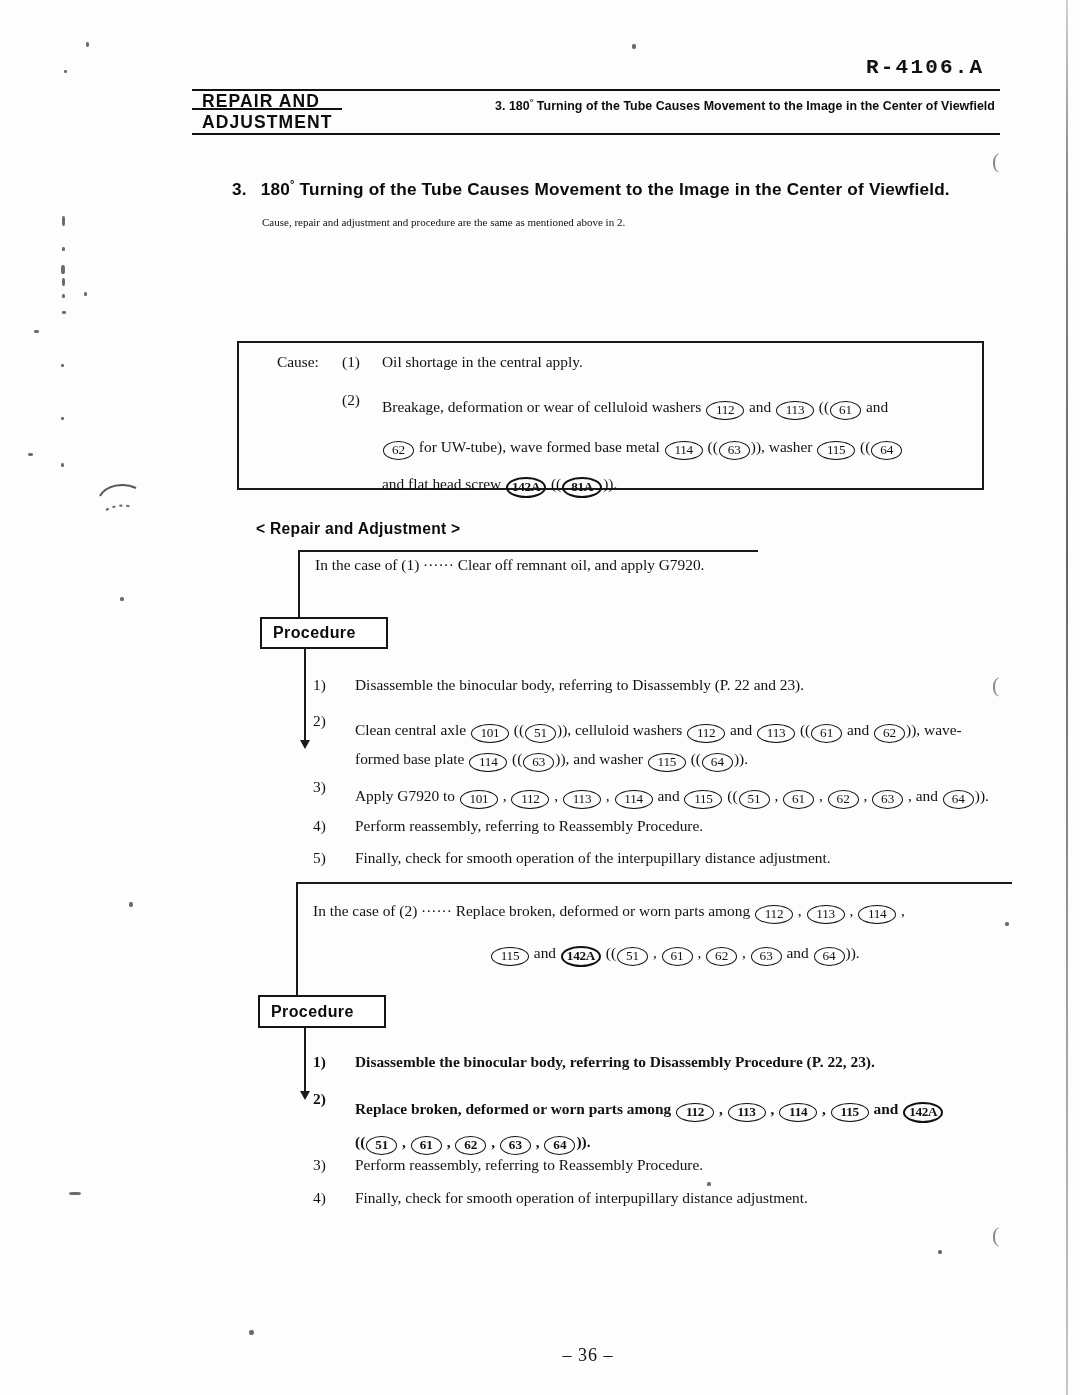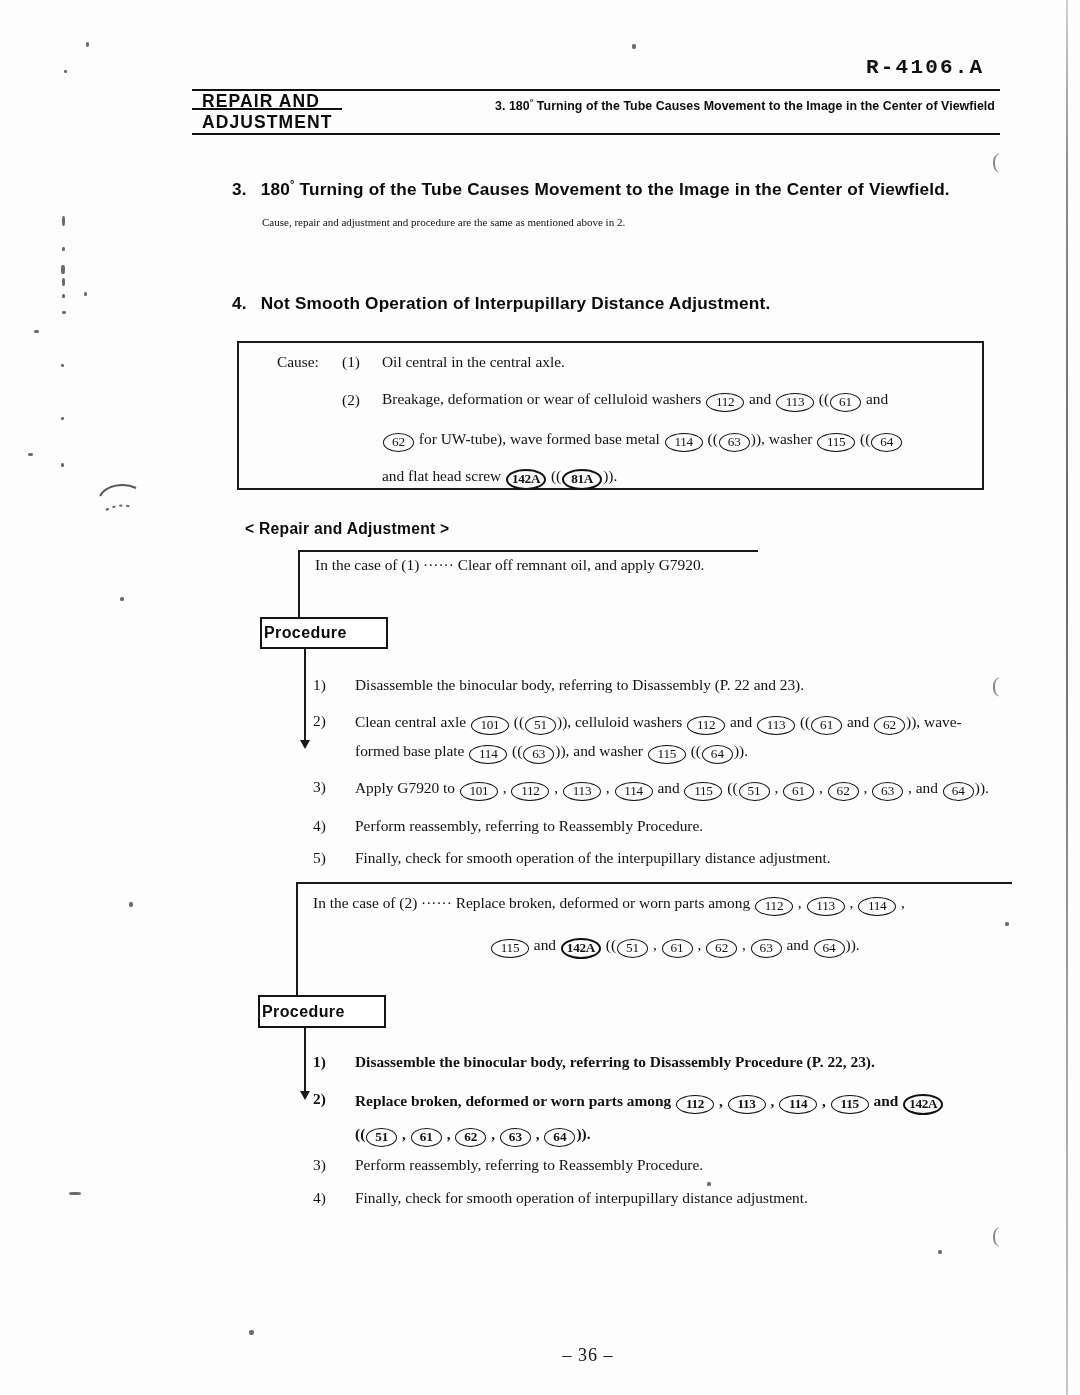--- a/index.html
+++ b/index.html
@@ -115,21 +115,21 @@
   .pn {
     display: inline-block;
     border: 1.6px solid #111;
     border-radius: 50%;
     padding: 0px 4px 1px 4px;
     font-size: 13.2px;
     line-height: 16px;
     min-width: 21px;
     text-align: center;
     vertical-align: -2px;
-    margin: 4px 1px;
+    margin: 12px 1px;
     font-family: "Liberation Serif", serif;
   }
   .pn.wide { padding: 0px 3px 1px 3px; min-width: 30px; letter-spacing: -0.3px; }
   .pn.bold { border-width: 2.4px; font-weight: 700; }
 
   
   .ra-label {
     position: absolute;
     font-family: "Liberation Sans", sans-serif;
     font-weight: 700;
@@ -157,21 +157,21 @@
     color: #111;
     white-space: nowrap;
   }
 
   
   .proc-box {
     position: absolute;
     border: 2.5px solid #151515;
     display: flex;
     align-items: center;
-    padding-left: 2px;
+    padding-left: 11px;
     box-sizing: border-box;
     font-family: "Liberation Sans", sans-serif;
     font-weight: 700;
     font-size: 16px;
     letter-spacing: 0.4px;
     color: #0b0b0b;
     background: #fff;
   }
 
   
@@ -272,37 +272,34 @@
       <span>3. 180</span><span class="deg">°</span><span> Turning of the Tube Causes Movement to the Image in the Center of Viewfield</span>
     </div>
   </div>
 
   <div class="sec-head" style="left:232px;top:178px;">
     <span class="num">3.</span><span>180</span><sup>°</sup><span class="light"> Turning of the Tube Causes Movement to the Image in the Center of Viewfield.</span>
   </div>
 
   <div class="body-text" style="left:262px;top:216px;">Cause, repair and adjustment and procedure are the same as mentioned above in 2.</div>
 
-  <div class="sec-head" style="left:232px;top:293px;">
-    <span class="num">4.</span><span class="light">Not Smooth Operation of Interpupillary Distance Adjustment.</span>
-  </div>
 
   <div class="cause-box" style="left:237px;top:341px;width:743px;height:145px;"></div>
   <div class="cause-grid" style="left:237px;top:341px;width:743px;height:145px;">
     <div class="cause-label" style="left:40px;top:12px;">Cause:</div>
     <div class="cause-idx" style="left:105px;top:12px;">(1)</div>
-    <div class="cause-line" style="left:145px;top:12px;">Oil central in the central axle.</div>
+    <div class="cause-line" style="left:145px;top:12px;">Oil shortage in the central apply.</div>
 
     <div class="cause-idx" style="left:105px;top:50px;">(2)</div>
     <div class="cause-line" style="left:145px;top:48px;">Breakage, deformation or wear of celluloid washers <span class="pn wide">112</span> and <span class="pn wide">113</span> ((<span class="pn">61</span> and</div>
     <div class="cause-line" style="left:145px;top:88px;"><span class="pn">62</span> for UW-tube), wave formed base metal <span class="pn wide">114</span> ((<span class="pn">63</span>)), washer <span class="pn wide">115</span> ((<span class="pn">64</span></div>
     <div class="cause-line" style="left:145px;top:124px;">and flat head screw <span class="pn bold wide">142A</span> ((<span class="pn bold wide">81A</span>)).</div>
   </div>
 
-  <div class="ra-label" style="left:245px;top:520px;">&lt; Repair and Adjustment &gt;</div>
+  <div class="ra-label" style="left:256px;top:520px;">&lt; Repair and Adjustment &gt;</div>
 
   <div class="case-top-rule" style="left:298px;top:550px;width:460px;"></div>
   <div class="case-left-rule" style="left:298px;top:550px;height:69px;"></div>
   <div class="case-text" style="left:315px;top:556px;">In the case of (1)  ······ Clear off remnant oil, and apply G7920.</div>
 
   <div class="proc-box" style="left:260px;top:617px;width:128px;height:32px;">
     <span>Procedure</span>
   </div>
 
   <div class="conn" style="left:304px;top:649px;height:94px;"></div>

